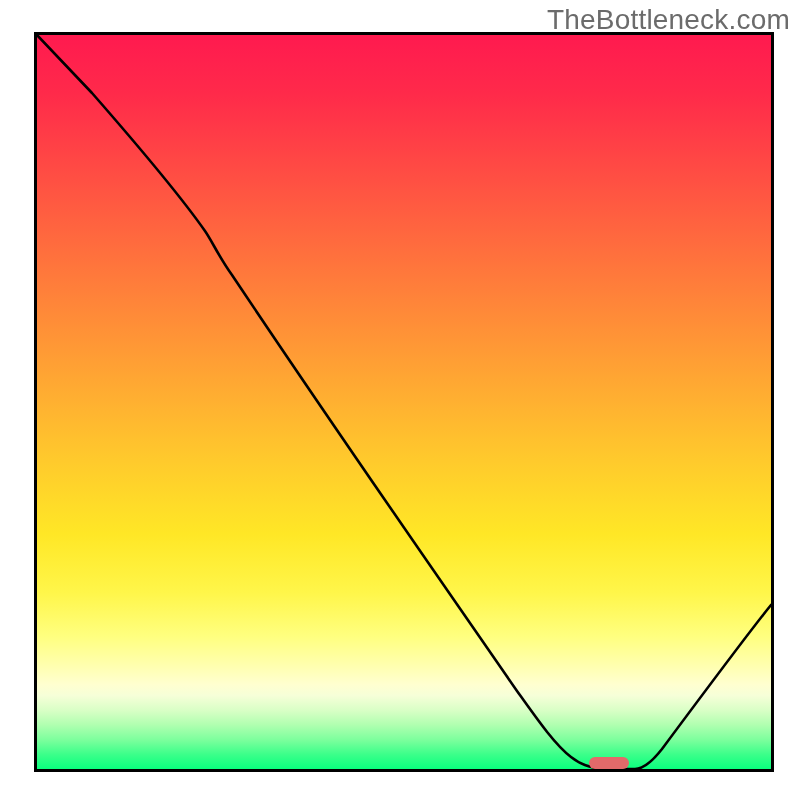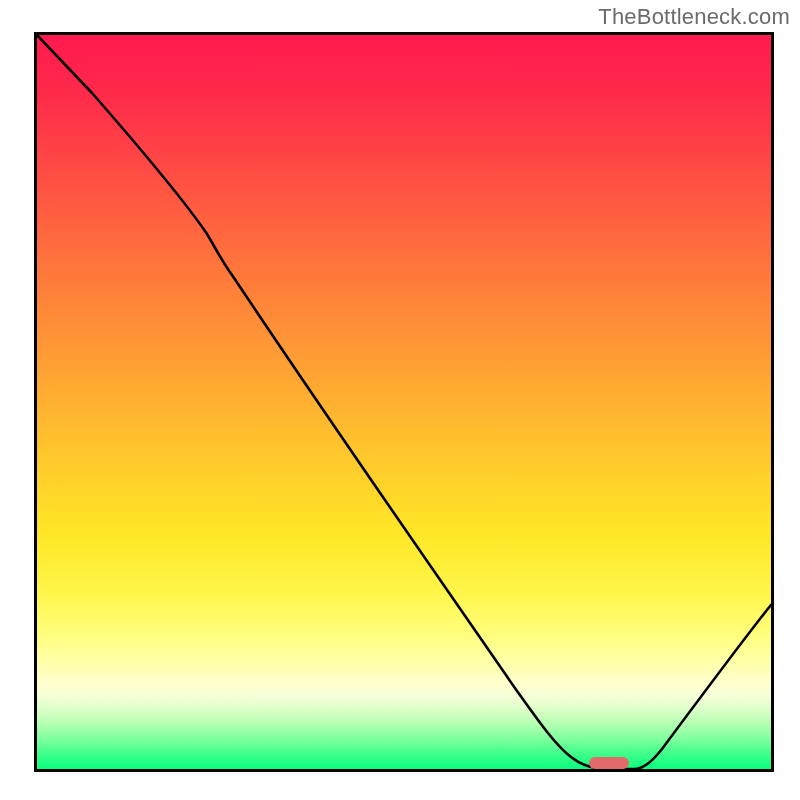--- a/index.html
+++ b/index.html
@@ -13,21 +13,21 @@
   .wrap {
     position: relative;
     width: 800px;
     height: 800px;
   }
   .watermark {
     position: absolute;
     top: 4px;
     right: 10px;
     color: #6b6b6b;
-    font-size: 22px;
+    font-size: 28px;
     font-weight: 500;
     letter-spacing: 0.2px;
     z-index: 3;
   }
   .plot {
     position: absolute;
     
     left: 34px;
     top: 32px;
     width: 740px;

